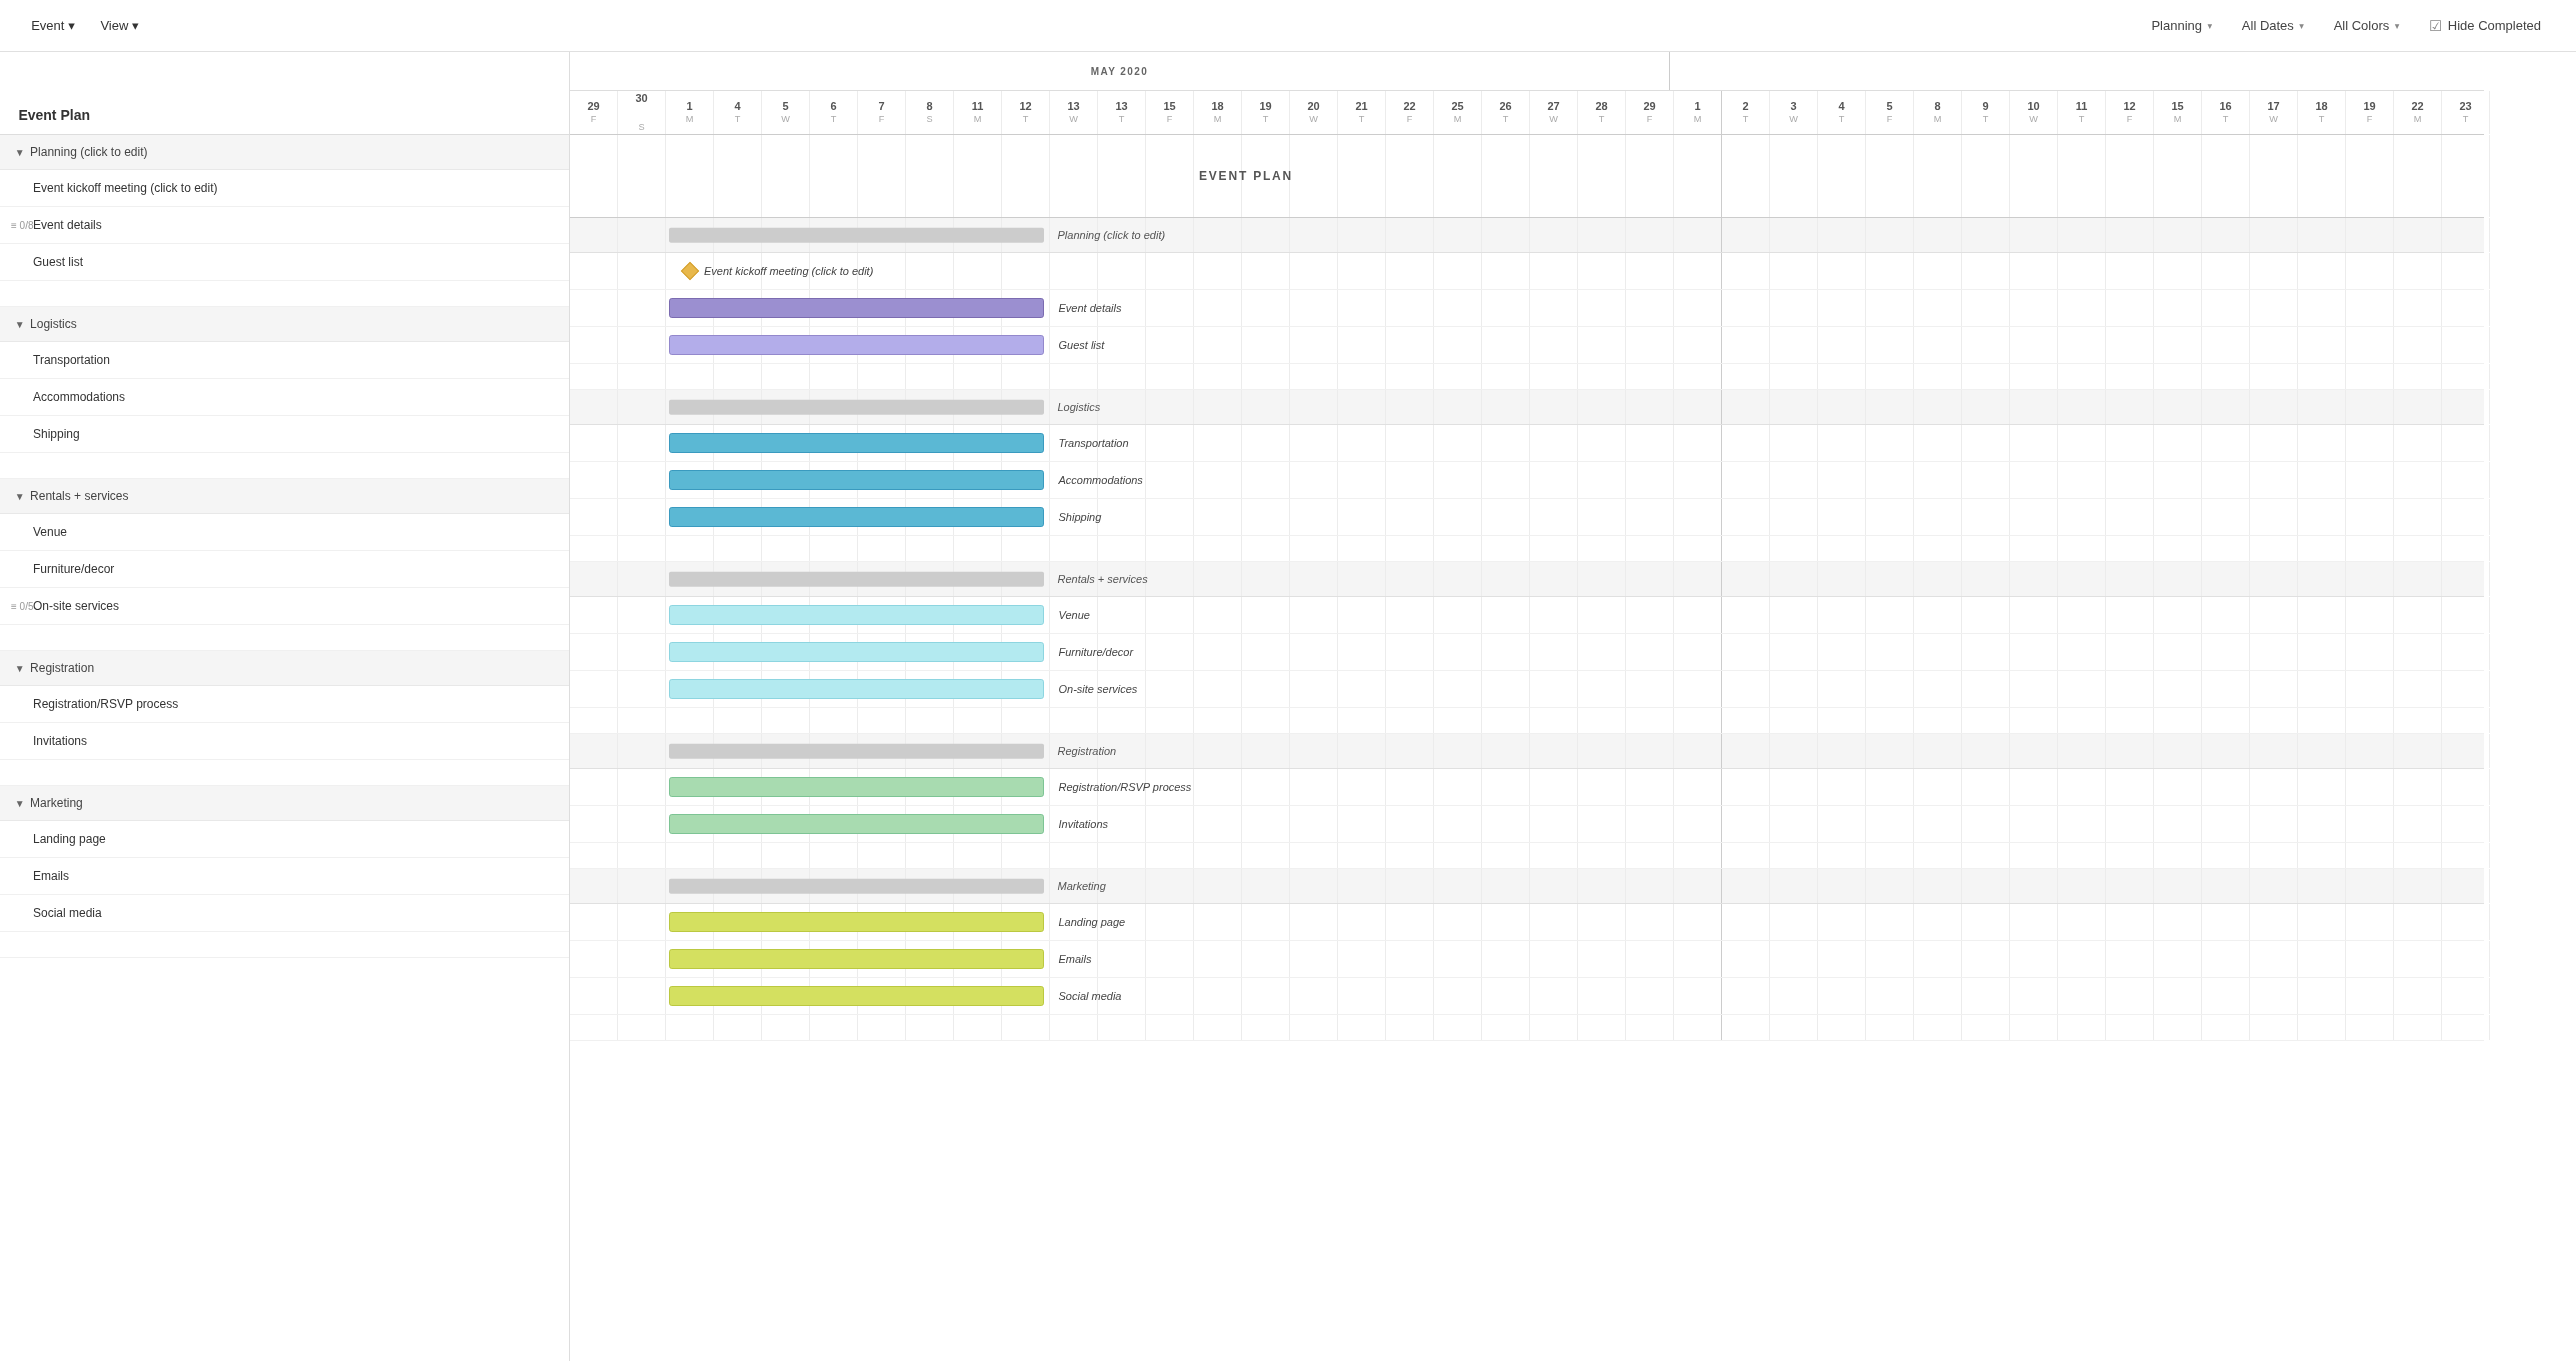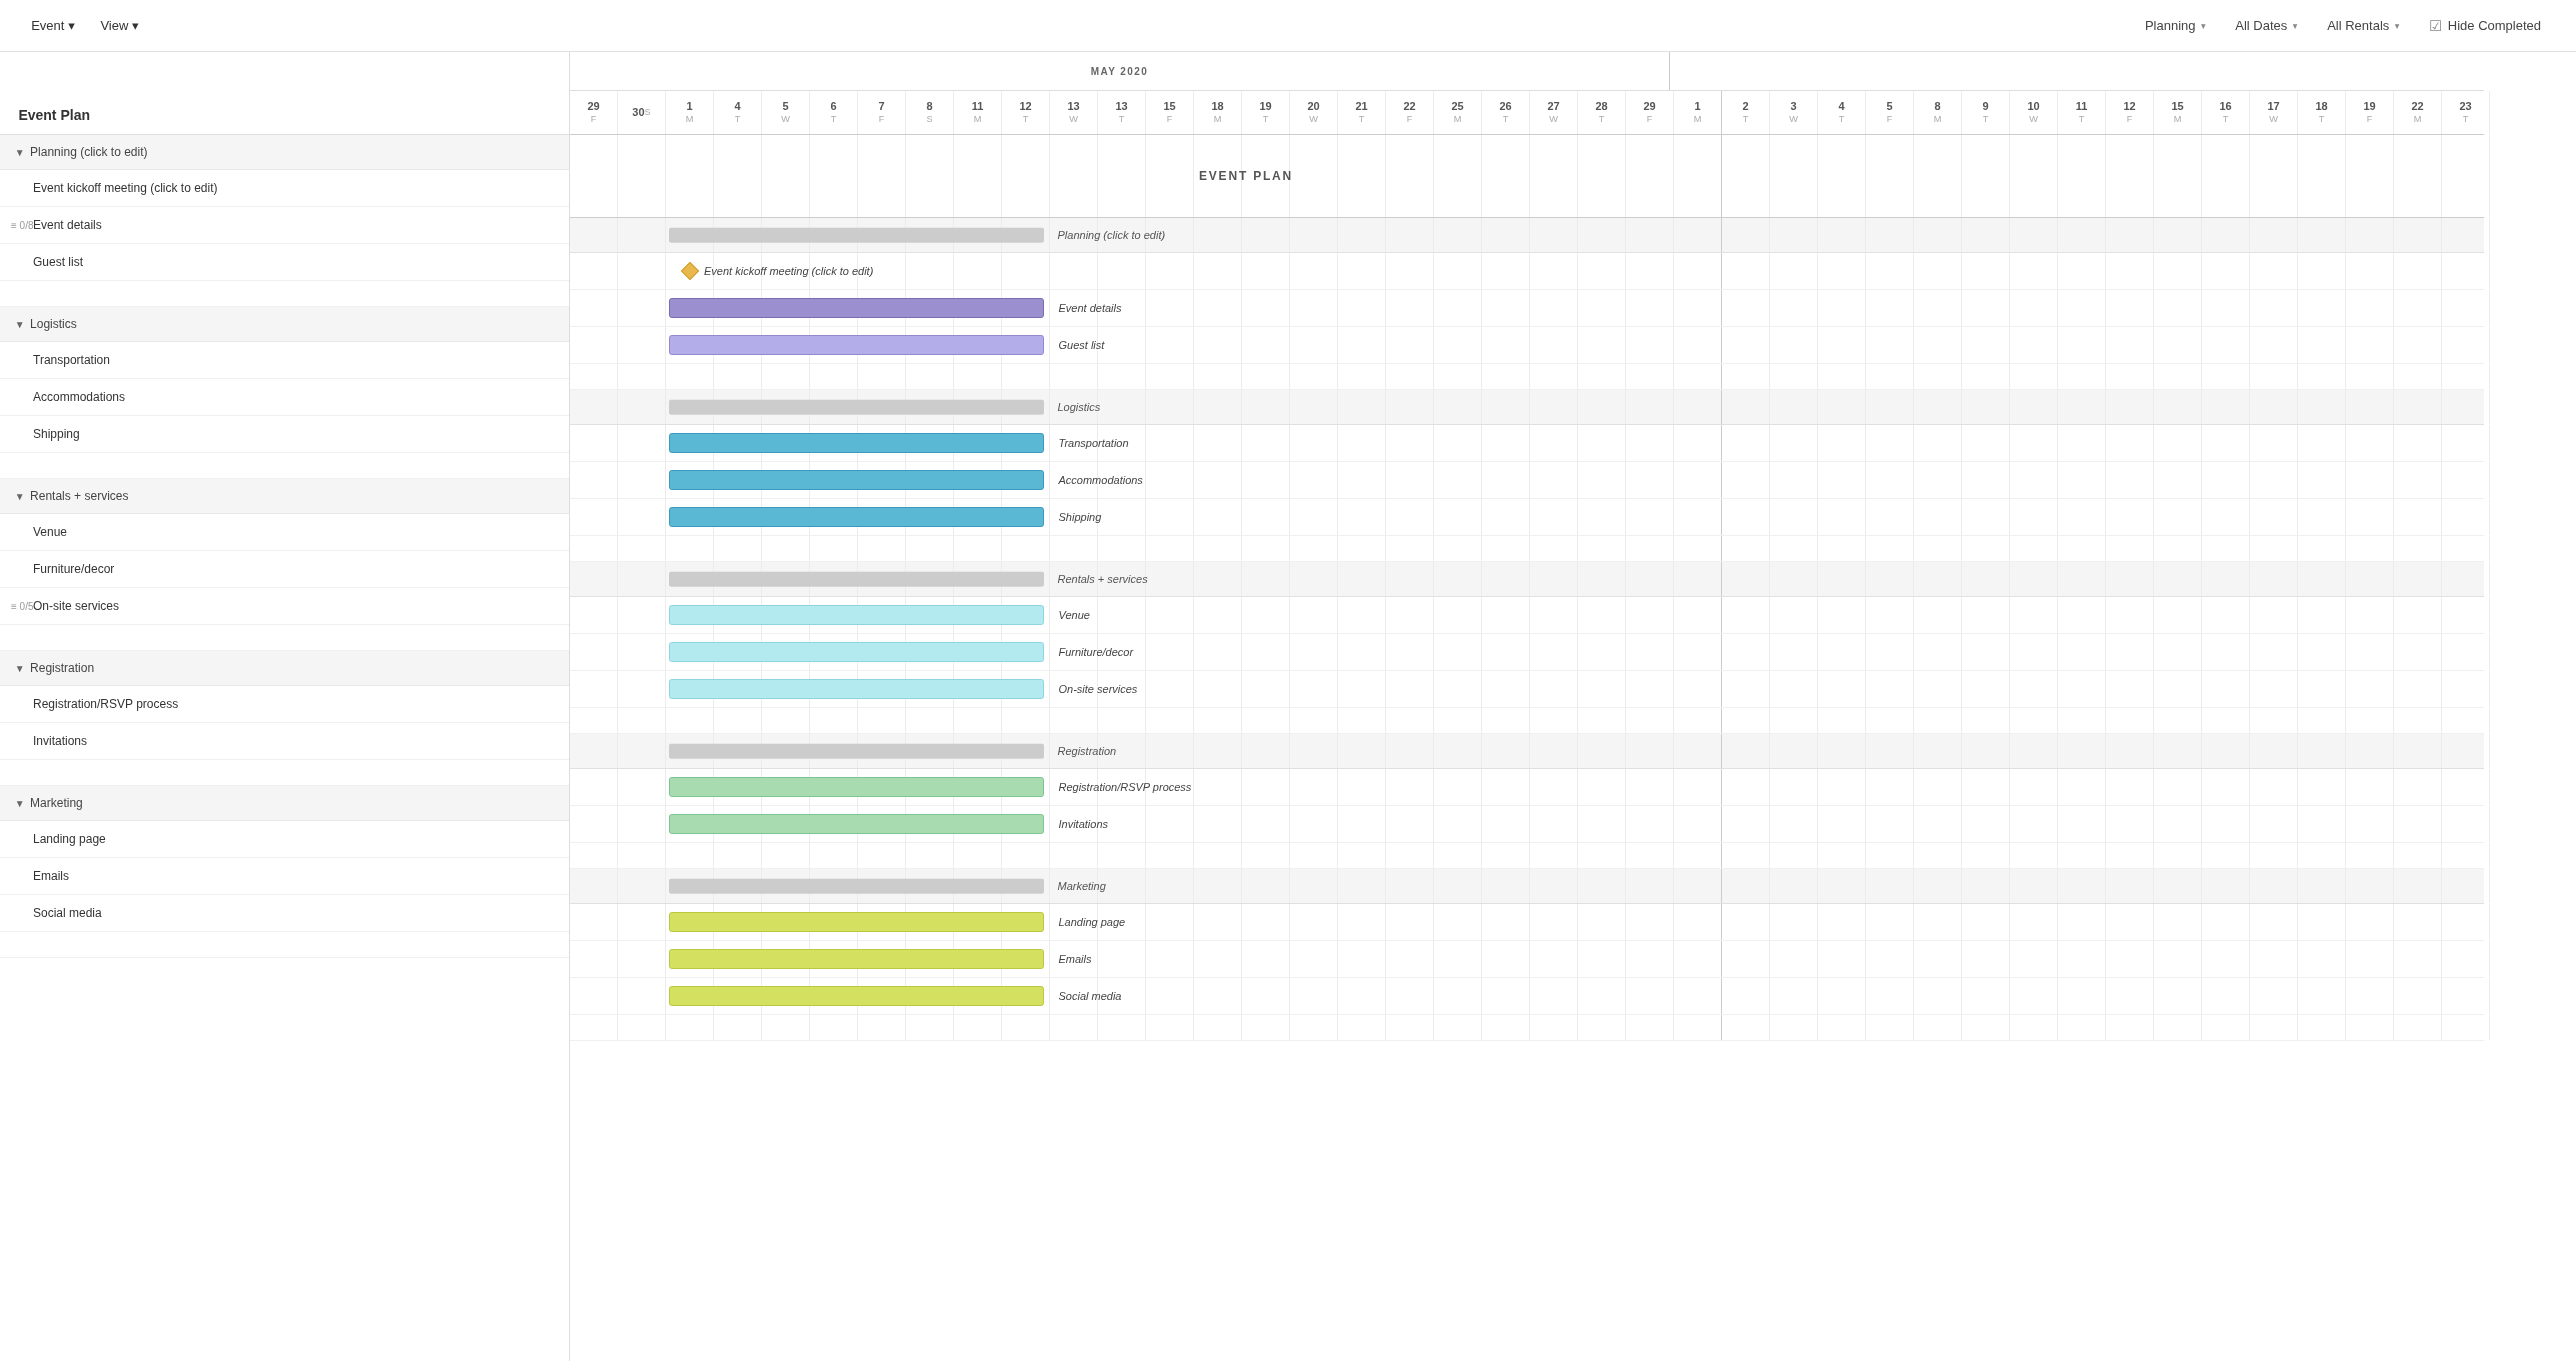--- a/index.html
+++ b/index.html
@@ -175,21 +175,21 @@
     <div class="topbar-right">
       <button class="filter-btn">
         <span>Planning</span>
         <span class="chevron chevron-down"></span>
       </button>
       <button class="filter-btn">
         <span>All Dates</span>
         <span class="chevron chevron-down"></span>
       </button>
       <button class="filter-btn">
-        <span>All Rentals</span>
+        <span>All Colors</span>
         <span class="chevron chevron-down"></span>
       </button>
       <div class="hide-completed">
         <span class="check-icon">☑</span>
         <span>Hide Completed</span>
       </div>
     </div>
   </div>
 
   <div class="main">
@@ -279,21 +279,21 @@
 
       <div class="gantt-header" style="position: sticky; top: 0px; z-index: 20; background: rgb(255, 255, 255);">
             <div style="display: flex; height: 39px; border-bottom: 0.9px solid rgb(221, 221, 221); background: rgb(255, 255, 255);">
               <div style="width: 1100px; display: flex; align-items: center; justify-content: center; font-size: 10px; font-weight: 700; letter-spacing: 1.4px; color: rgb(102, 102, 102); border-right: 1.8px solid rgb(204, 204, 204);">MAY 2020</div>
             </div>
             <div style="display: flex; height: 44px; border-bottom: 1.8px solid rgb(204, 204, 204); background: rgb(255, 255, 255);">
               <div style="width: 48px; flex-shrink: 0; display: flex; flex-direction: column; align-items: center; justify-content: center; border-right: 0.9px solid rgb(236, 236, 236);">
                 <div style="font-weight: 600; color: rgb(85, 85, 85); font-size: 11px; line-height: 1.3;">29</div>
                 <div style="font-size: 9.2px; color: rgb(170, 170, 170); line-height: 1.3;">F</div>
               </div>
-              <div style="width: 48px; flex-shrink: 0; display: flex; flex-direction: row; align-items: center; justify-content: center; border-right: 0.9px solid rgb(236, 236, 236);">
+              <div style="width: 48px; flex-shrink: 0; display: flex; flex-direction: column; align-items: center; justify-content: space-between; border-right: 0.9px solid rgb(236, 236, 236);">
                 <div style="font-weight: 600; color: rgb(85, 85, 85); font-size: 11px; line-height: 1.3;">30</div>
                 <div style="font-size: 9.2px; color: rgb(170, 170, 170); line-height: 1.3;">S</div>
               </div>
               <div style="width: 48px; flex-shrink: 0; display: flex; flex-direction: column; align-items: center; justify-content: center; border-right: 0.9px solid rgb(236, 236, 236);">
                 <div style="font-weight: 600; color: rgb(85, 85, 85); font-size: 11px; line-height: 1.3;">1</div>
                 <div style="font-size: 9.2px; color: rgb(170, 170, 170); line-height: 1.3;">M</div>
               </div>
               <div style="width: 48px; flex-shrink: 0; display: flex; flex-direction: column; align-items: center; justify-content: center; border-right: 0.9px solid rgb(236, 236, 236);">
                 <div style="font-weight: 600; color: rgb(85, 85, 85); font-size: 11px; line-height: 1.3;">4</div>
                 <div style="font-size: 9.2px; color: rgb(170, 170, 170); line-height: 1.3;">T</div>

